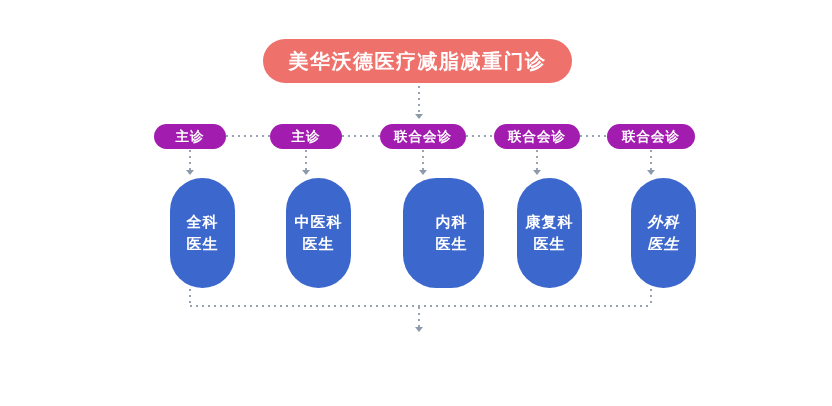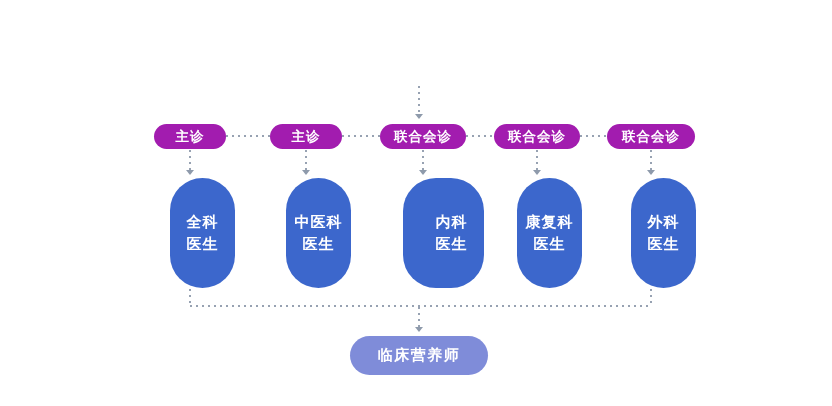--- a/index.html
+++ b/index.html
@@ -97,20 +97,21 @@
     border-left: 4px solid transparent;
     border-right: 4px solid transparent;
     border-top: 5px solid #8E9AAB;
   }
 </style>
 </head>
 <body>
 
 <div class="canvas">
 
+  <div class="root-node">美华沃德医疗减脂减重门诊</div>
 
   <div class="dot-v" style="left:418px; top:86px; height:28px;"></div>
   <div class="arr-down" style="left:415px; top:114px;"></div>
 
   <div class="role-pill" style="left:154px; width:72px;">主诊</div>
   <div class="role-pill" style="left:270px; width:72px;">主诊</div>
   <div class="role-pill" style="left:380px; width:86px;">联合会诊</div>
   <div class="role-pill" style="left:494px; width:86px;">联合会诊</div>
   <div class="role-pill" style="left:607px; width:88px;">联合会诊</div>
 
@@ -139,26 +140,25 @@
     <span>医生</span>
   </div>
   <div class="capsule" style="left:390px;padding-left:16px;">
     <span>内科</span>
     <span>医生</span>
   </div>
   <div class="capsule" style="left:504px;">
     <span>康复科</span>
     <span>医生</span>
   </div>
-  <div class="capsule" style="left:618px;">
+  <div class="capsule" style="left:618px;font-style:italic;">
     <span>外科</span>
     <span>医生</span>
   </div>
 
   <div class="dot-v" style="left:189px; top:289px; height:16px;"></div>
   <div class="dot-v" style="left:650px; top:289px; height:16px;"></div>
   <div class="dot-h" style="left:190px; top:305px; width:461px;"></div>
   <div class="dot-v" style="left:418px; top:307px; height:20px;"></div>
   <div class="arr-down" style="left:415px; top:327px;"></div>
 
-  <div class="bottom-pill">临床营养师</div>
 
 </div>
 
 </body></html>

